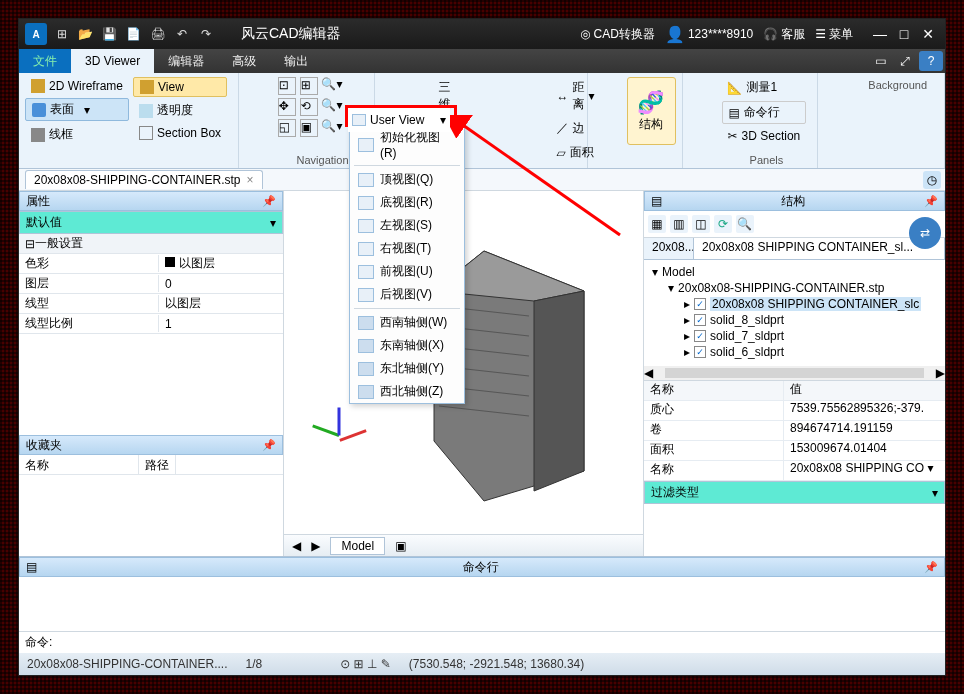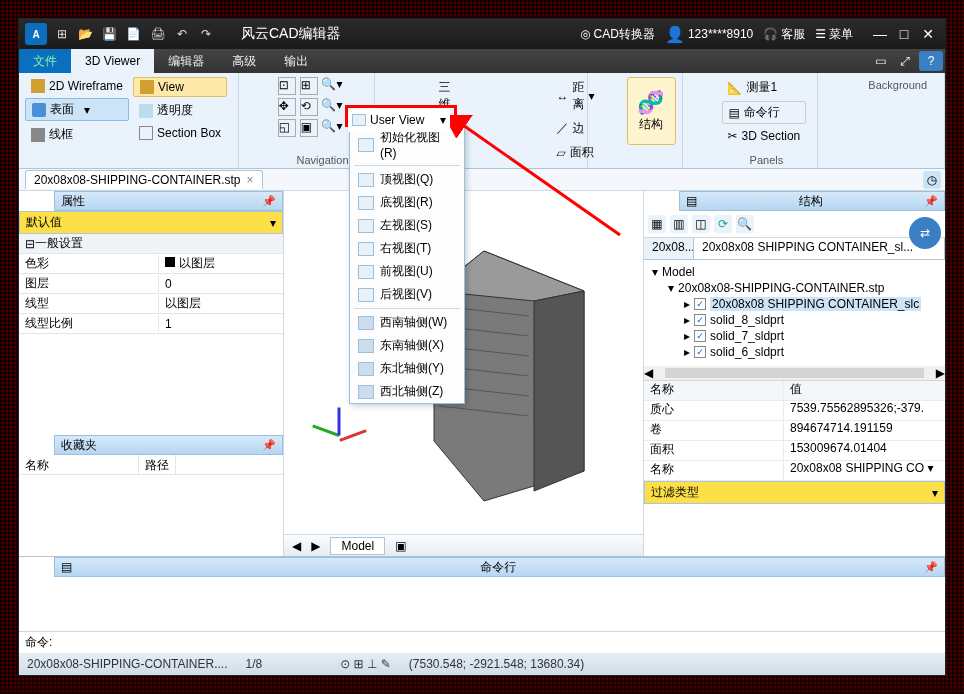--- a/index.html
+++ b/index.html
@@ -34,23 +34,23 @@
 .icon-cyl { background: #4a90d9; border-radius: 2px; }
 .big-btn { display: flex; flex-direction: column; align-items: center; justify-content: center; width: 56px; height: 68px; border: 1px solid #e0c060; background: #fff4d0; border-radius: 3px; cursor: pointer; }
 .big-btn .dna { font-size: 22px; }
 .filetab-row { height: 22px; background: #f4f8fc; display: flex; align-items: center; border-bottom: 1px solid #cfd8e0; padding-left: 6px; gap: 0; }
 .filetab { background: #fff; border: 1px solid #b0c4d8; border-bottom: none; padding: 2px 8px; display: flex; align-items: center; gap: 6px; border-radius: 3px 3px 0 0; }
 .filetab .x { color: #888; cursor: pointer; }
 .filetab-spacer { flex: 1; }
 .filetab-pin { width: 18px; height: 18px; background: #cce4f7; border-radius: 3px; margin-right: 4px; display: flex; align-items: center; justify-content: center; }
 .main { flex: 1; display: flex; min-height: 0; }
 .left-col { width: 265px; display: flex; flex-direction: column; border-right: 1px solid #cfd8e0; }
-.panel-hdr { background: linear-gradient(#d6e9fb, #b6d6f0); height: 20px; display: flex; align-items: center; padding: 0 6px; border: 1px solid #9cbfde; justify-content: space-between; margin-left: 35px; }
+.panel-hdr { background: linear-gradient(#d6e9fb, #b6d6f0); height: 20px; display: flex; align-items: center; padding: 0 6px; border: 1px solid #9cbfde; justify-content: space-between; }
 .panel-hdr .pin { font-size: 11px; color: #555; }
-.dropdown { background: #fde047; border: 1px solid #b0c4d8; padding: 2px 6px; display: flex; justify-content: space-between; align-items: center; }
+.dropdown { background: #5eead4; border: 1px solid #b0c4d8; padding: 2px 6px; display: flex; justify-content: space-between; align-items: center; }
 .prop-table { background: #fff; }
 .prop-table .row { display: flex; border-bottom: 1px solid #e0e6ec; height: 20px; align-items: center; }
 .prop-table .row .k { width: 140px; padding-left: 6px; border-right: 1px solid #e0e6ec; }
 .prop-table .row .v { padding-left: 6px; flex: 1; }
 .prop-table .hdr { padding-left: 6px; background: #f0f4f8; font-weight: normal; }
 .fav-table { flex: 1; background: #fff; }
 .fav-table .hdr-row { display: flex; border-bottom: 1px solid #e0e6ec; height: 20px; }
 .fav-table .hdr-row div { padding: 2px 6px; border-right: 1px solid #e0e6ec; }
 .center-col { flex: 1; display: flex; flex-direction: column; position: relative; }
 .viewport { flex: 1; background: #fff; position: relative; overflow: hidden; }

